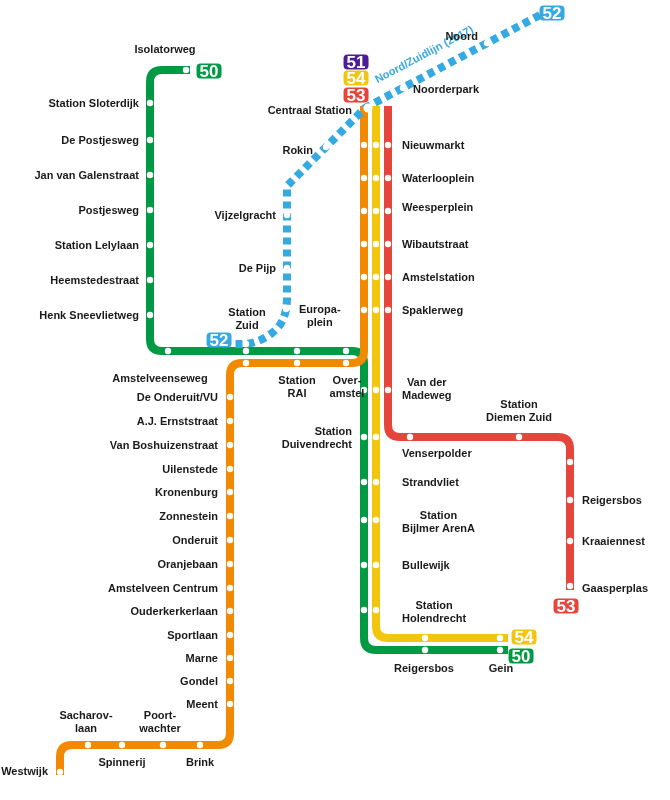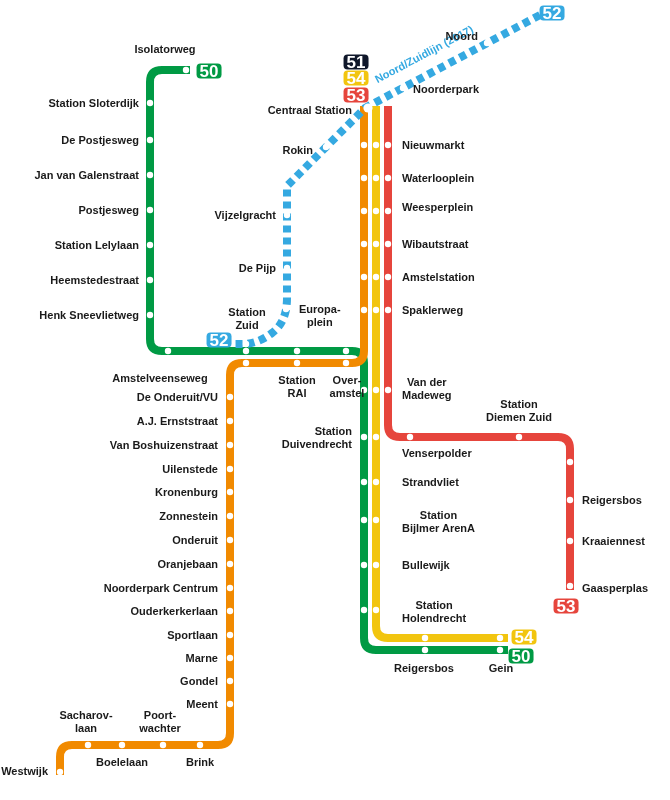--- a/index.html
+++ b/index.html
@@ -181,37 +181,37 @@
   <div class="lbl ac" style="left:501px;top:668px">Gein</div>
 
   <div class="lbl ar" style="left:218px;top:397px">De Onderuit/VU</div>
   <div class="lbl ar" style="left:218px;top:421px">A.J. Ernststraat</div>
   <div class="lbl ar" style="left:218px;top:445px">Van Boshuizenstraat</div>
   <div class="lbl ar" style="left:218px;top:469px">Uilenstede</div>
   <div class="lbl ar" style="left:218px;top:492px">Kronenburg</div>
   <div class="lbl ar" style="left:218px;top:516px">Zonnestein</div>
   <div class="lbl ar" style="left:218px;top:540px">Onderuit</div>
   <div class="lbl ar" style="left:218px;top:564px">Oranjebaan</div>
-  <div class="lbl ar" style="left:218px;top:588px">Noorderpark Centrum</div>
+  <div class="lbl ar" style="left:218px;top:588px">Amstelveen Centrum</div>
   <div class="lbl ar" style="left:218px;top:611px">Ouderkerkerlaan</div>
   <div class="lbl ar" style="left:218px;top:635px">Sportlaan</div>
   <div class="lbl ar" style="left:218px;top:658px">Marne</div>
   <div class="lbl ar" style="left:218px;top:681px">Gondel</div>
   <div class="lbl ar" style="left:218px;top:704px">Meent</div>
   <div class="lbl ac" style="left:160px;top:721px">Poort-
 wachter</div>
   <div class="lbl ac" style="left:86px;top:721px">Sacharov-
 laan</div>
   <div class="lbl ac" style="left:200px;top:762px">Brink</div>
-  <div class="lbl ac" style="left:122px;top:762px">Boelelaan</div>
+  <div class="lbl ac" style="left:122px;top:762px">Spinnerij</div>
   <div class="lbl ar" style="left:48px;top:771px">Westwijk</div>
 
   <div class="badge" style="left: 209px; top: 71px; background: rgb(0, 154, 68);">50</div>
   <div class="badge" style="left: 552px; top: 13px; background: rgb(53, 169, 225);">52</div>
-  <div class="badge" style="left: 356px; top: 62px; background: #0f172a;">51</div>
+  <div class="badge" style="left: 356px; top: 62px; background: #4c1d95;">51</div>
   <div class="badge" style="left: 356px; top: 78px; background: rgb(242, 197, 15);">54</div>
   <div class="badge" style="left: 356px; top: 95px; background: rgb(230, 69, 60);">53</div>
   <div class="badge" style="left: 219px; top: 340px; background: rgb(53, 169, 225);">52</div>
   <div class="badge" style="left: 566px; top: 606px; background: rgb(230, 69, 60);">53</div>
   <div class="badge" style="left: 524px; top: 637px; background: rgb(242, 197, 15);">54</div>
   <div class="badge" style="left: 521px; top: 656px; background: rgb(0, 154, 68);">50</div>
 
 </div>
 
 </body></html>

